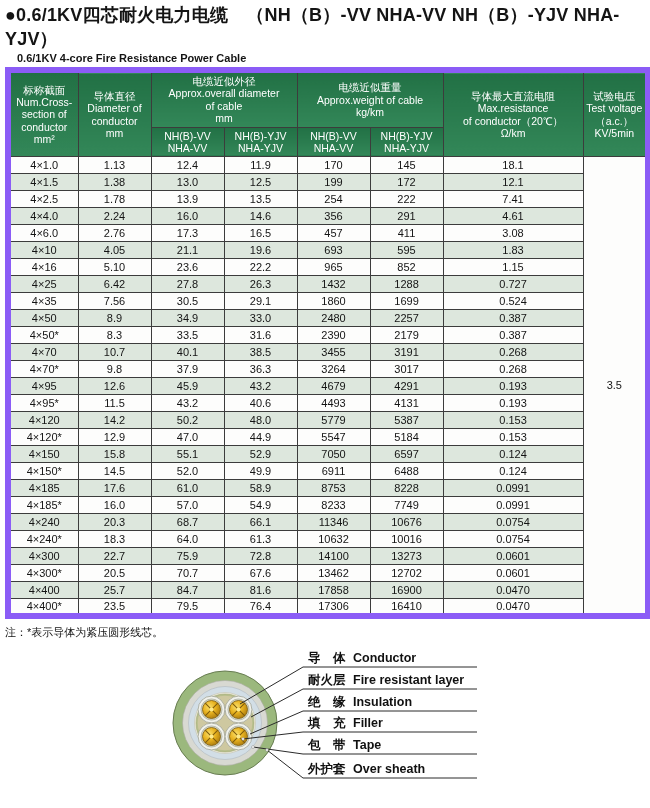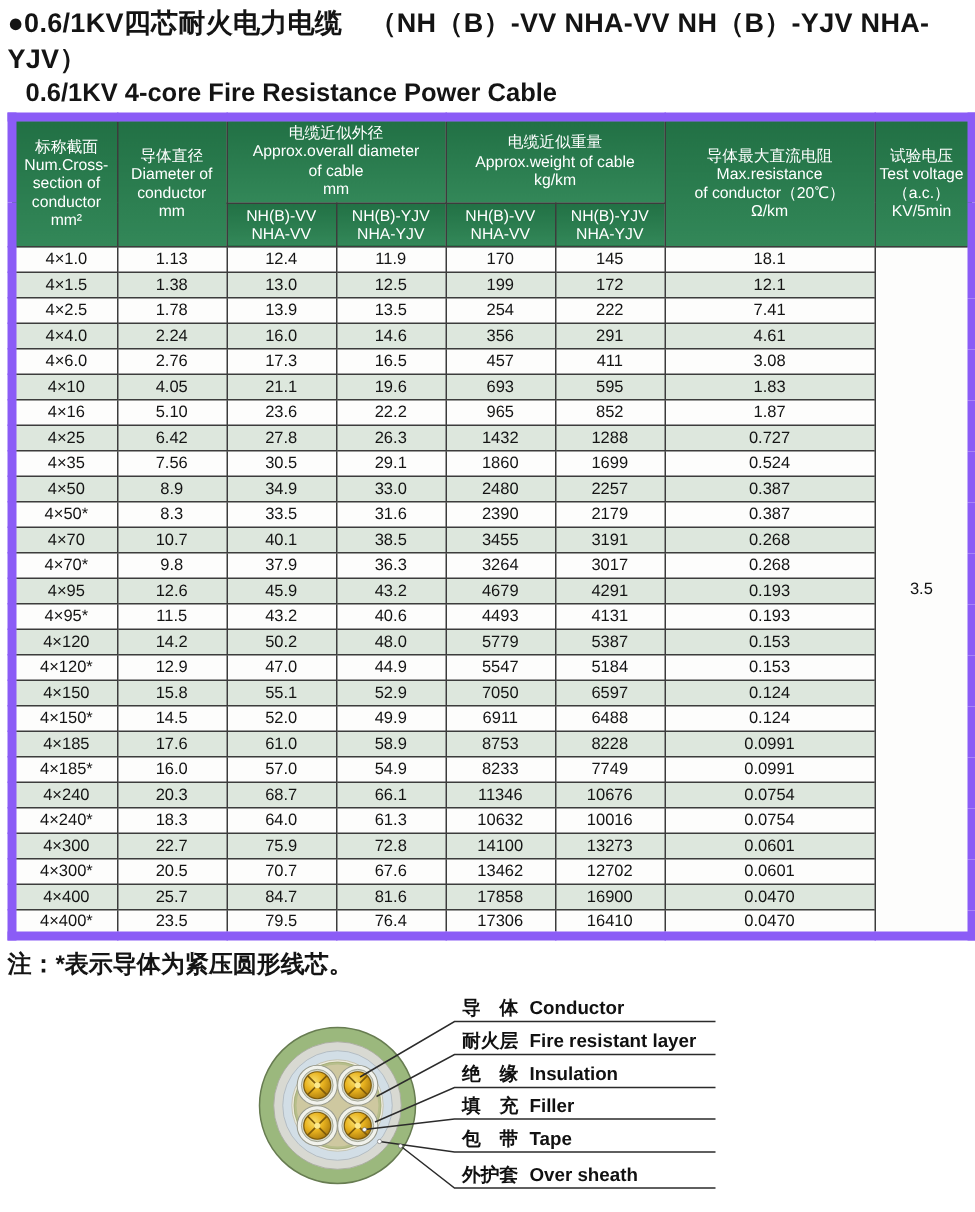--- a/index.html
+++ b/index.html
@@ -5,21 +5,21 @@
   * { box-sizing: border-box; }
   html, body { margin: 0; padding: 0; }
   body {
     width: 650px; height: 808px; overflow: hidden;
     background: #ffffff; color: #141414;
     font-family: "Liberation Sans", sans-serif;
   }
   .page { padding: 3px 5px 0 5px; }
 
   .title-zh { font-size: 18px; font-weight: bold; letter-spacing: .2px; }
-  .title-en { font-size: 17px; font-weight: bold; margin: 1px 0 0 12px; }
+  .title-en { font-size: 11px; font-weight: bold; margin: 1px 0 0 12px; }
 
   table.spec {
     border-collapse: collapse; table-layout: fixed;
     width: 640px; margin-top: 3px;
     border: 6px solid #8b5cf6;
   }
   .spec th, .spec td { border: 1px solid #3c3c3c; text-align: center; vertical-align: middle; }
   .spec thead th {
     background-color: var(--header-green, #26804e);
     background-image: linear-gradient(rgba(0,0,0,.12), rgba(255,255,255,.06));
@@ -28,21 +28,21 @@
     white-space: pre-line; padding: 2px 1px;
   }
   .spec thead tr.sub th { height: 27px; }
   .spec tbody td {
     font-size: 11px; height: 17px; padding: 0 2px;
     background: #fdfdfc; line-height: 1;
   }
   .spec tbody tr:nth-child(even) td { background: var(--stripe-green, #dde7dd); }
   .spec tbody td.tv-cell { background: #fdfdfc; }
 
-  .note-zh { font-size: 16px; font-weight: bold; margin-top: 6px; }
+  .note-zh { font-size: 11px; font-weight: normal; margin-top: 6px; }
   .note-en { font-size: 12.5px; margin-top: 3px; }
 
   .diagram { position: relative; width: 516px; height: 140px; margin: 4px 0 0 -5px; }
   .diagram svg { position: absolute; left: 0; top: 0; }
   .dlabel {
     position: absolute; left: 308px; white-space: nowrap;
     font-size: 12.5px; font-weight: bold; color: #111;
   }
   .dlabel .zh { display: inline-block; min-width: 45px; }
 </style>
@@ -161,21 +161,21 @@
           <td>595</td>
           <td>1.83</td>
         </tr>
         <tr>
           <td>4×16</td>
           <td>5.10</td>
           <td>23.6</td>
           <td>22.2</td>
           <td>965</td>
           <td>852</td>
-          <td>1.87</td>
+          <td>1.15</td>
         </tr>
         <tr>
           <td>4×25</td>
           <td>6.42</td>
           <td>27.8</td>
           <td>26.3</td>
           <td>1432</td>
           <td>1288</td>
           <td>0.727</td>
         </tr>

